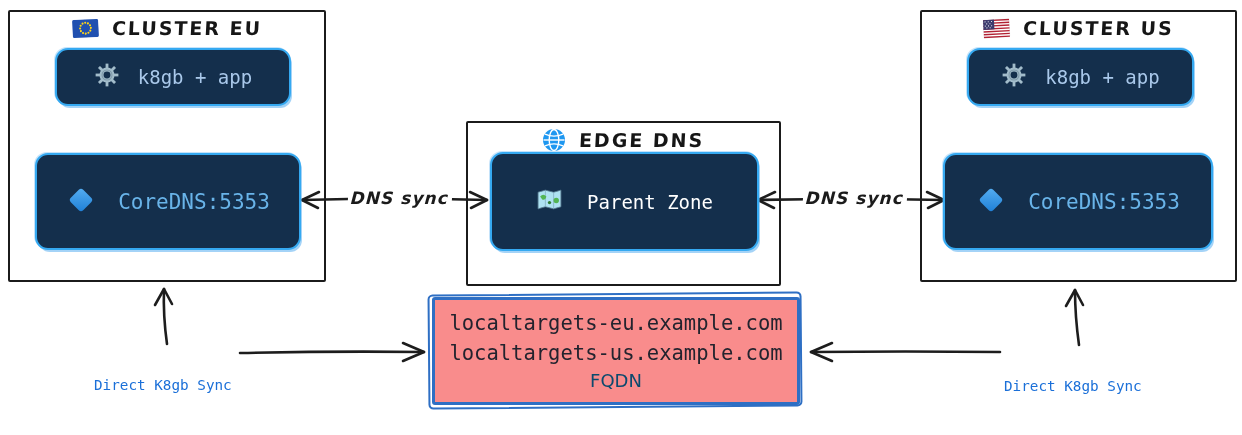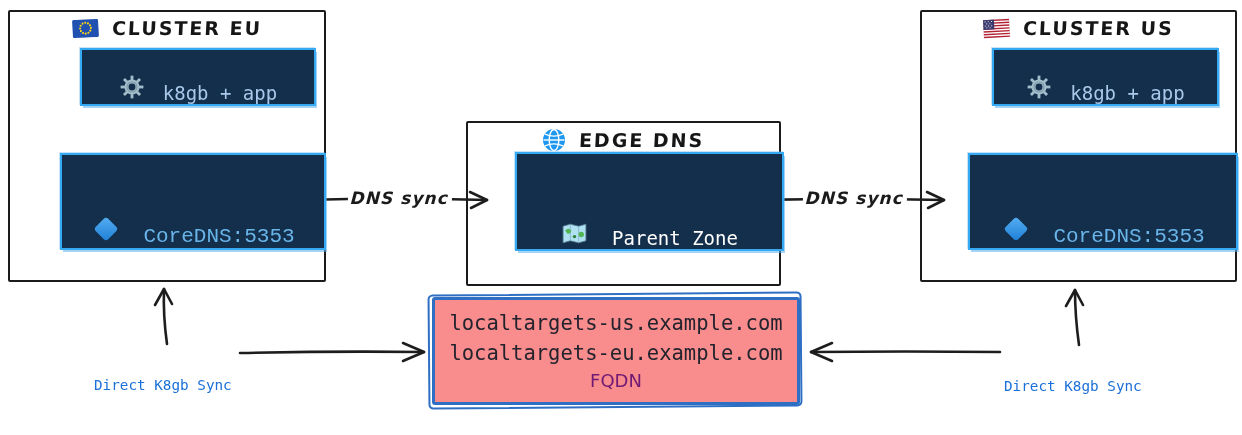--- a/index.html
+++ b/index.html
@@ -10,37 +10,37 @@
   .outer-box{position:absolute;background:#ffffff;border:2.5px solid #1b1b1b;border-radius:2px;}
 
   
   .box-title{position:absolute;left:0;right:0;top:5px;display:flex;align-items:center;
              justify-content:center;gap:13px;}
   .hand{font-family:"DejaVu Sans",sans-serif;font-weight:700;letter-spacing:2px;
         font-size:19px;color:#161616;transform:skewX(-3deg);}
   .flag{display:inline-flex;transform:rotate(-3deg);}
 
   
-  .navy{position:absolute;background:#142f4c;border:2.5px solid #35a9f1;border-radius:0;
-        display:flex;align-items:flex-end;justify-content:center;
-        box-shadow:2px 3px 0 -1px rgba(90,175,240,.55), -1px -1px 0 0 rgba(90,175,240,.35);margin-left:25px;}
+  .navy{position:absolute;background:#142f4c;border:2.5px solid #35a9f1;border-radius:13px;
+        display:flex;align-items:center;justify-content:center;
+        box-shadow:2px 3px 0 -1px rgba(90,175,240,.55), -1px -1px 0 0 rgba(90,175,240,.35);}
   .mono{font-family:"DejaVu Sans Mono",monospace;}
   .app-text{color:#a9c8ea;font-size:19px;margin-left:18px;}
-  .dns-text{color:#69b4e9;font-size:21px;margin-left:22px;font-family:Liberation Mono, monospace;}
+  .dns-text{color:#69b4e9;font-size:21px;margin-left:22px;}
   .zone-text{color:#ffffff;font-size:19px;margin-left:24px;}
 
   
   .fqdn{position:absolute;left:432px;top:297px;width:368px;height:108px;background:#f98c8c;
         border:3px solid #2e6fc4;border-radius:3px;box-sizing:border-box;
         display:flex;flex-direction:column;align-items:center;justify-content:center;}
   .fqdn::before{content:"";position:absolute;inset:-7px -5px -6px -7px;border:2px solid #2e6fc4;
         border-radius:5px;transform:rotate(-0.5deg);pointer-events:none;}
   .fqdn-line{font-family:"DejaVu Sans Mono",monospace;font-size:20.5px;line-height:30px;
         color:#23232e;white-space:nowrap;}
-  .fqdn-caption{font-family:"DejaVu Sans",sans-serif;font-size:18px;line-height:26px;color:#701a75;}
+  .fqdn-caption{font-family:"DejaVu Sans",sans-serif;font-size:18px;line-height:26px;color:#0c4a6e;}
 
   
   .sync-label{position:absolute;font-family:"DejaVu Sans",sans-serif;font-style:italic;
         font-weight:600;font-size:17px;color:#1b1b1b;background:#ffffff;padding:0 3px;
         letter-spacing:1px;transform:skewX(-4deg);}
   .direct-label{position:absolute;font-family:"DejaVu Sans Mono",monospace;font-size:14.3px;
         color:#1a6fd8;white-space:nowrap;margin-top:32px;}
 
   .arrows{position:absolute;left:0;top:0;pointer-events:none;}
   .arrows path{stroke:#1d1d1d;stroke-width:2.6;fill:none;stroke-linecap:round;stroke-linejoin:round;}
@@ -119,22 +119,22 @@
             <circle cx="4.0" cy="8.4" r="0.55"></circle>
               <circle cx="7.2" cy="8.4" r="0.55"></circle>
           </g>
         </svg>
       </span>
       <span class="hand">CLUSTER US</span>
     </div>
   </div>
 
   <div class="fqdn">
+    <div class="fqdn-line">localtargets-eu.example.com</div>
     <div class="fqdn-line">localtargets-us.example.com</div>
-    <div class="fqdn-line">localtargets-eu.example.com</div>
     <div class="fqdn-caption">FQDN</div>
   </div>
 
   <svg class="arrows" width="1242" height="435" viewBox="0 0 1242 435">
     <path d="M302,200 Q394,197 487,200"></path>
     <path d="M302,200 L319,192 M302,200 L318,208"></path>
     <path d="M487,200 L470,192 M487,200 L471,208"></path>
 
     <path d="M758,200 Q851,198 944,200"></path>
     <path d="M758,200 L775,192 M758,200 L774,208"></path>

